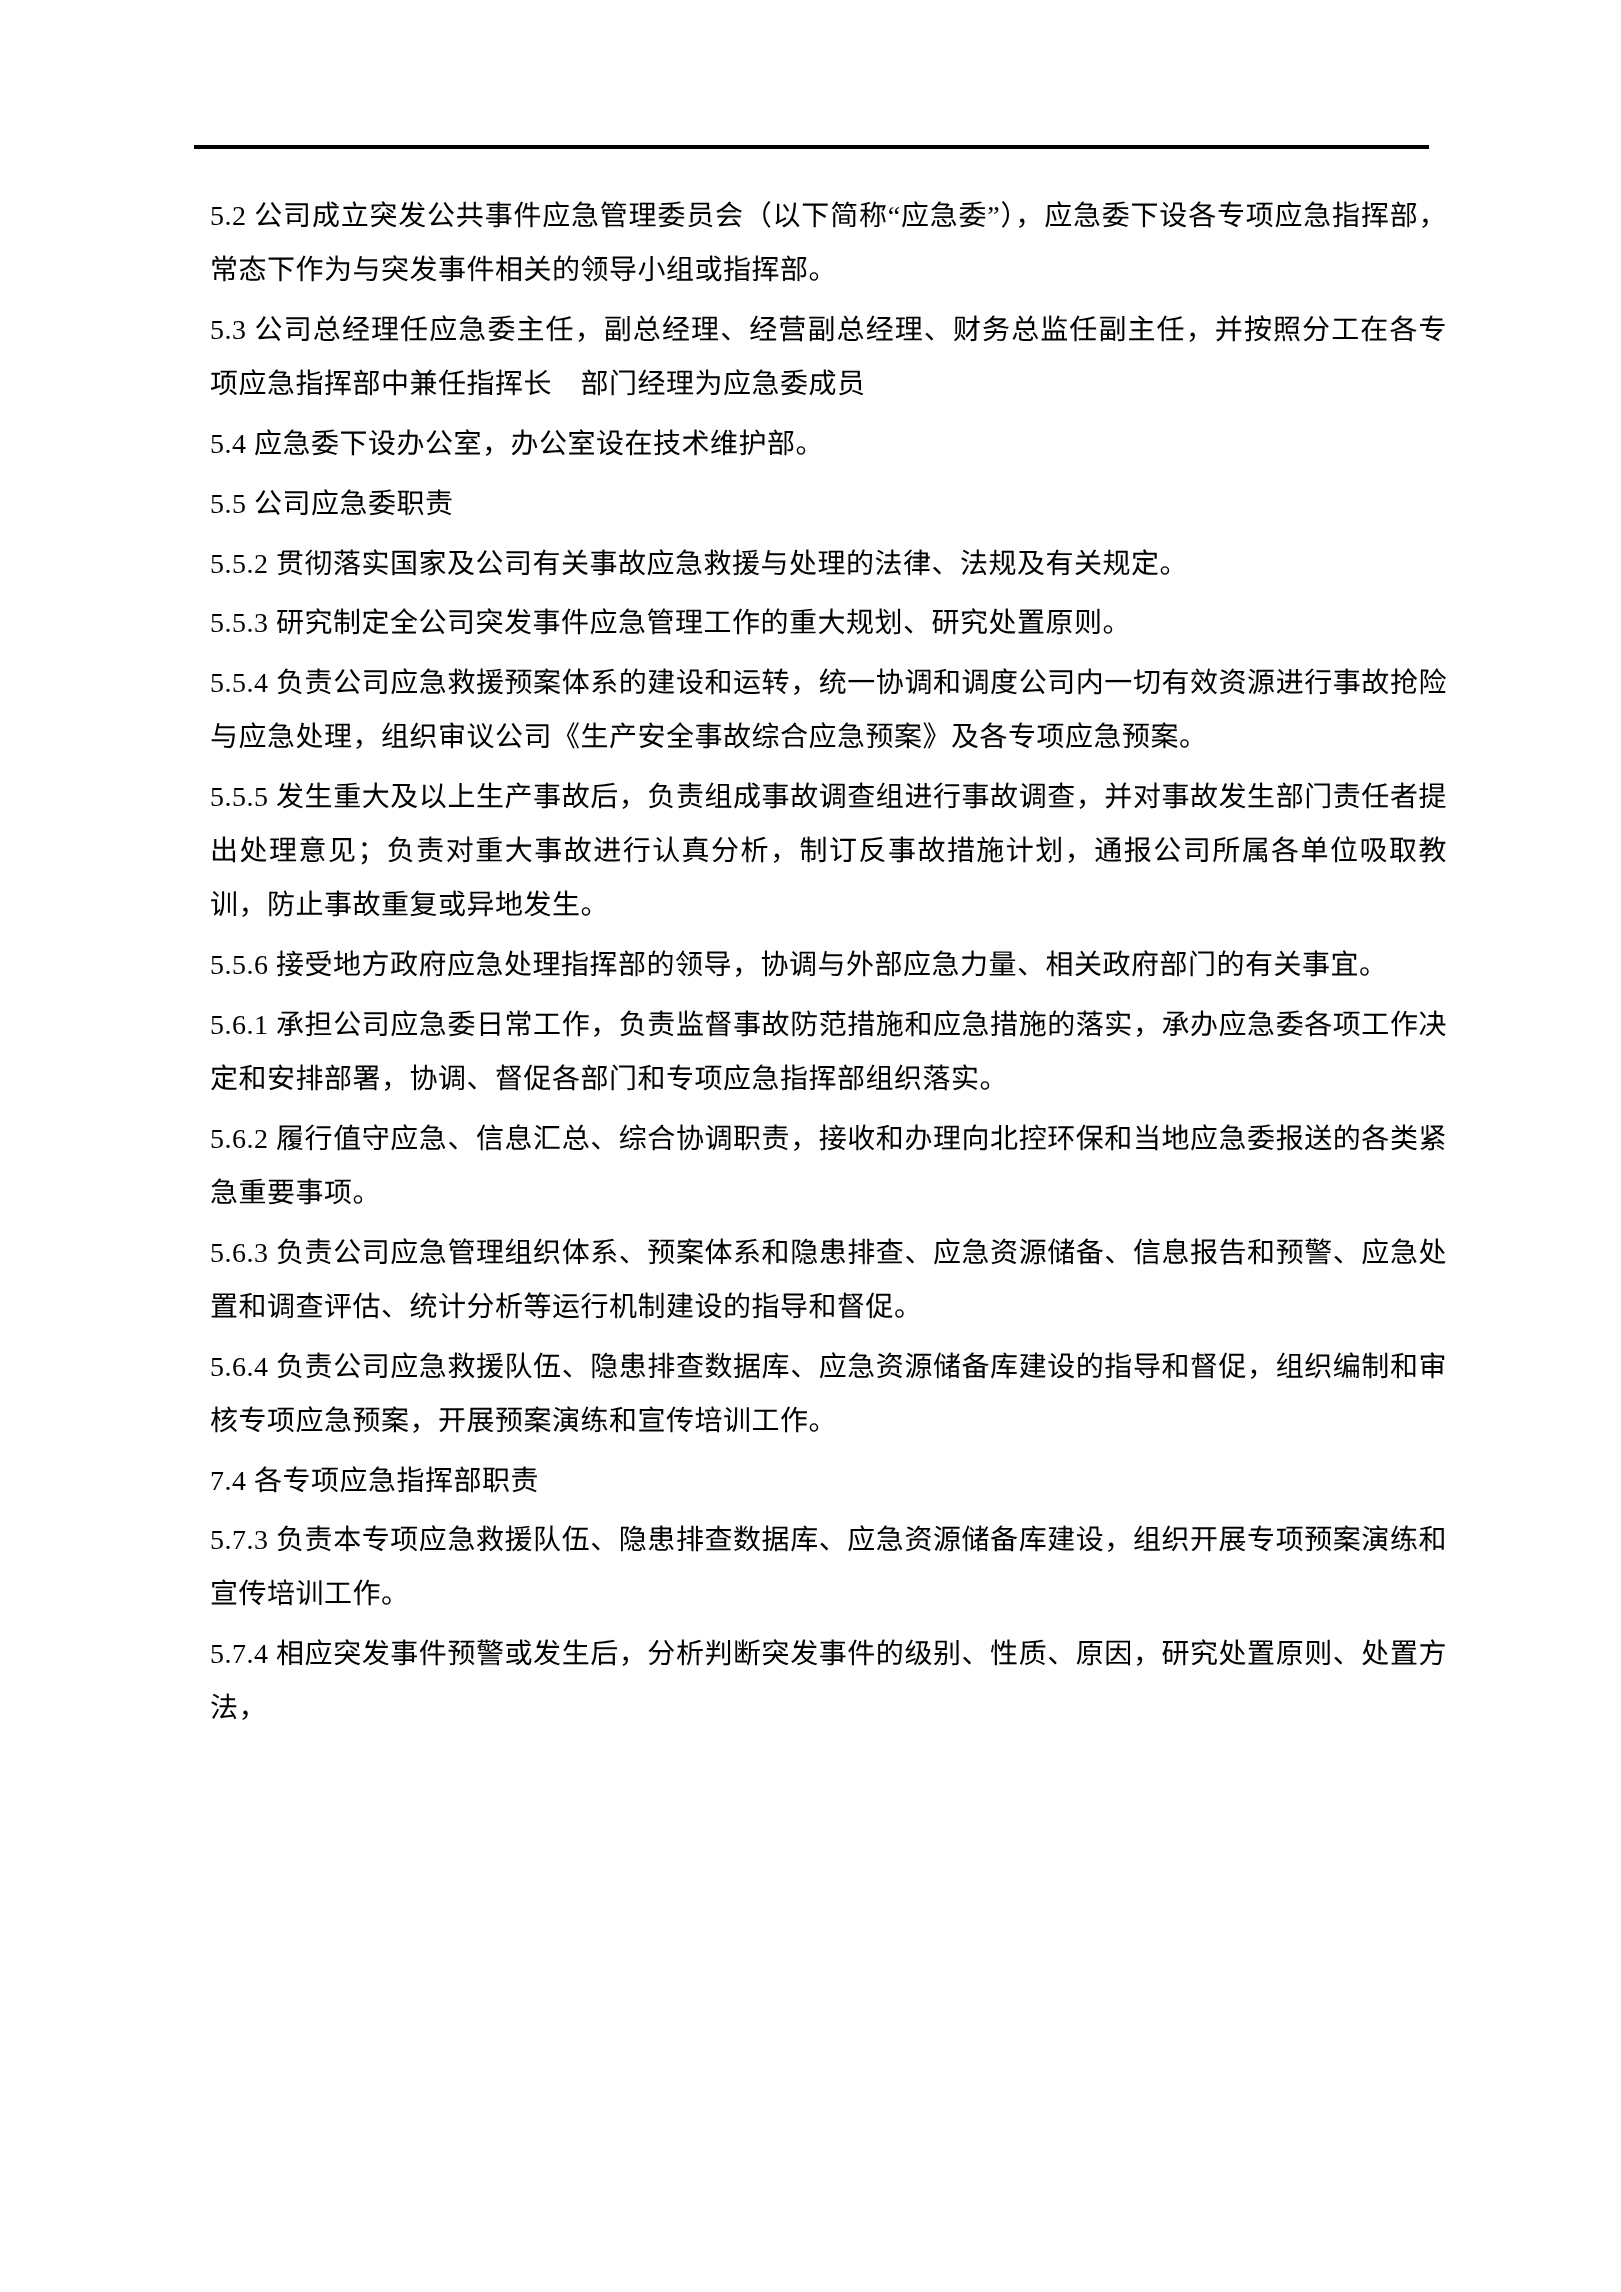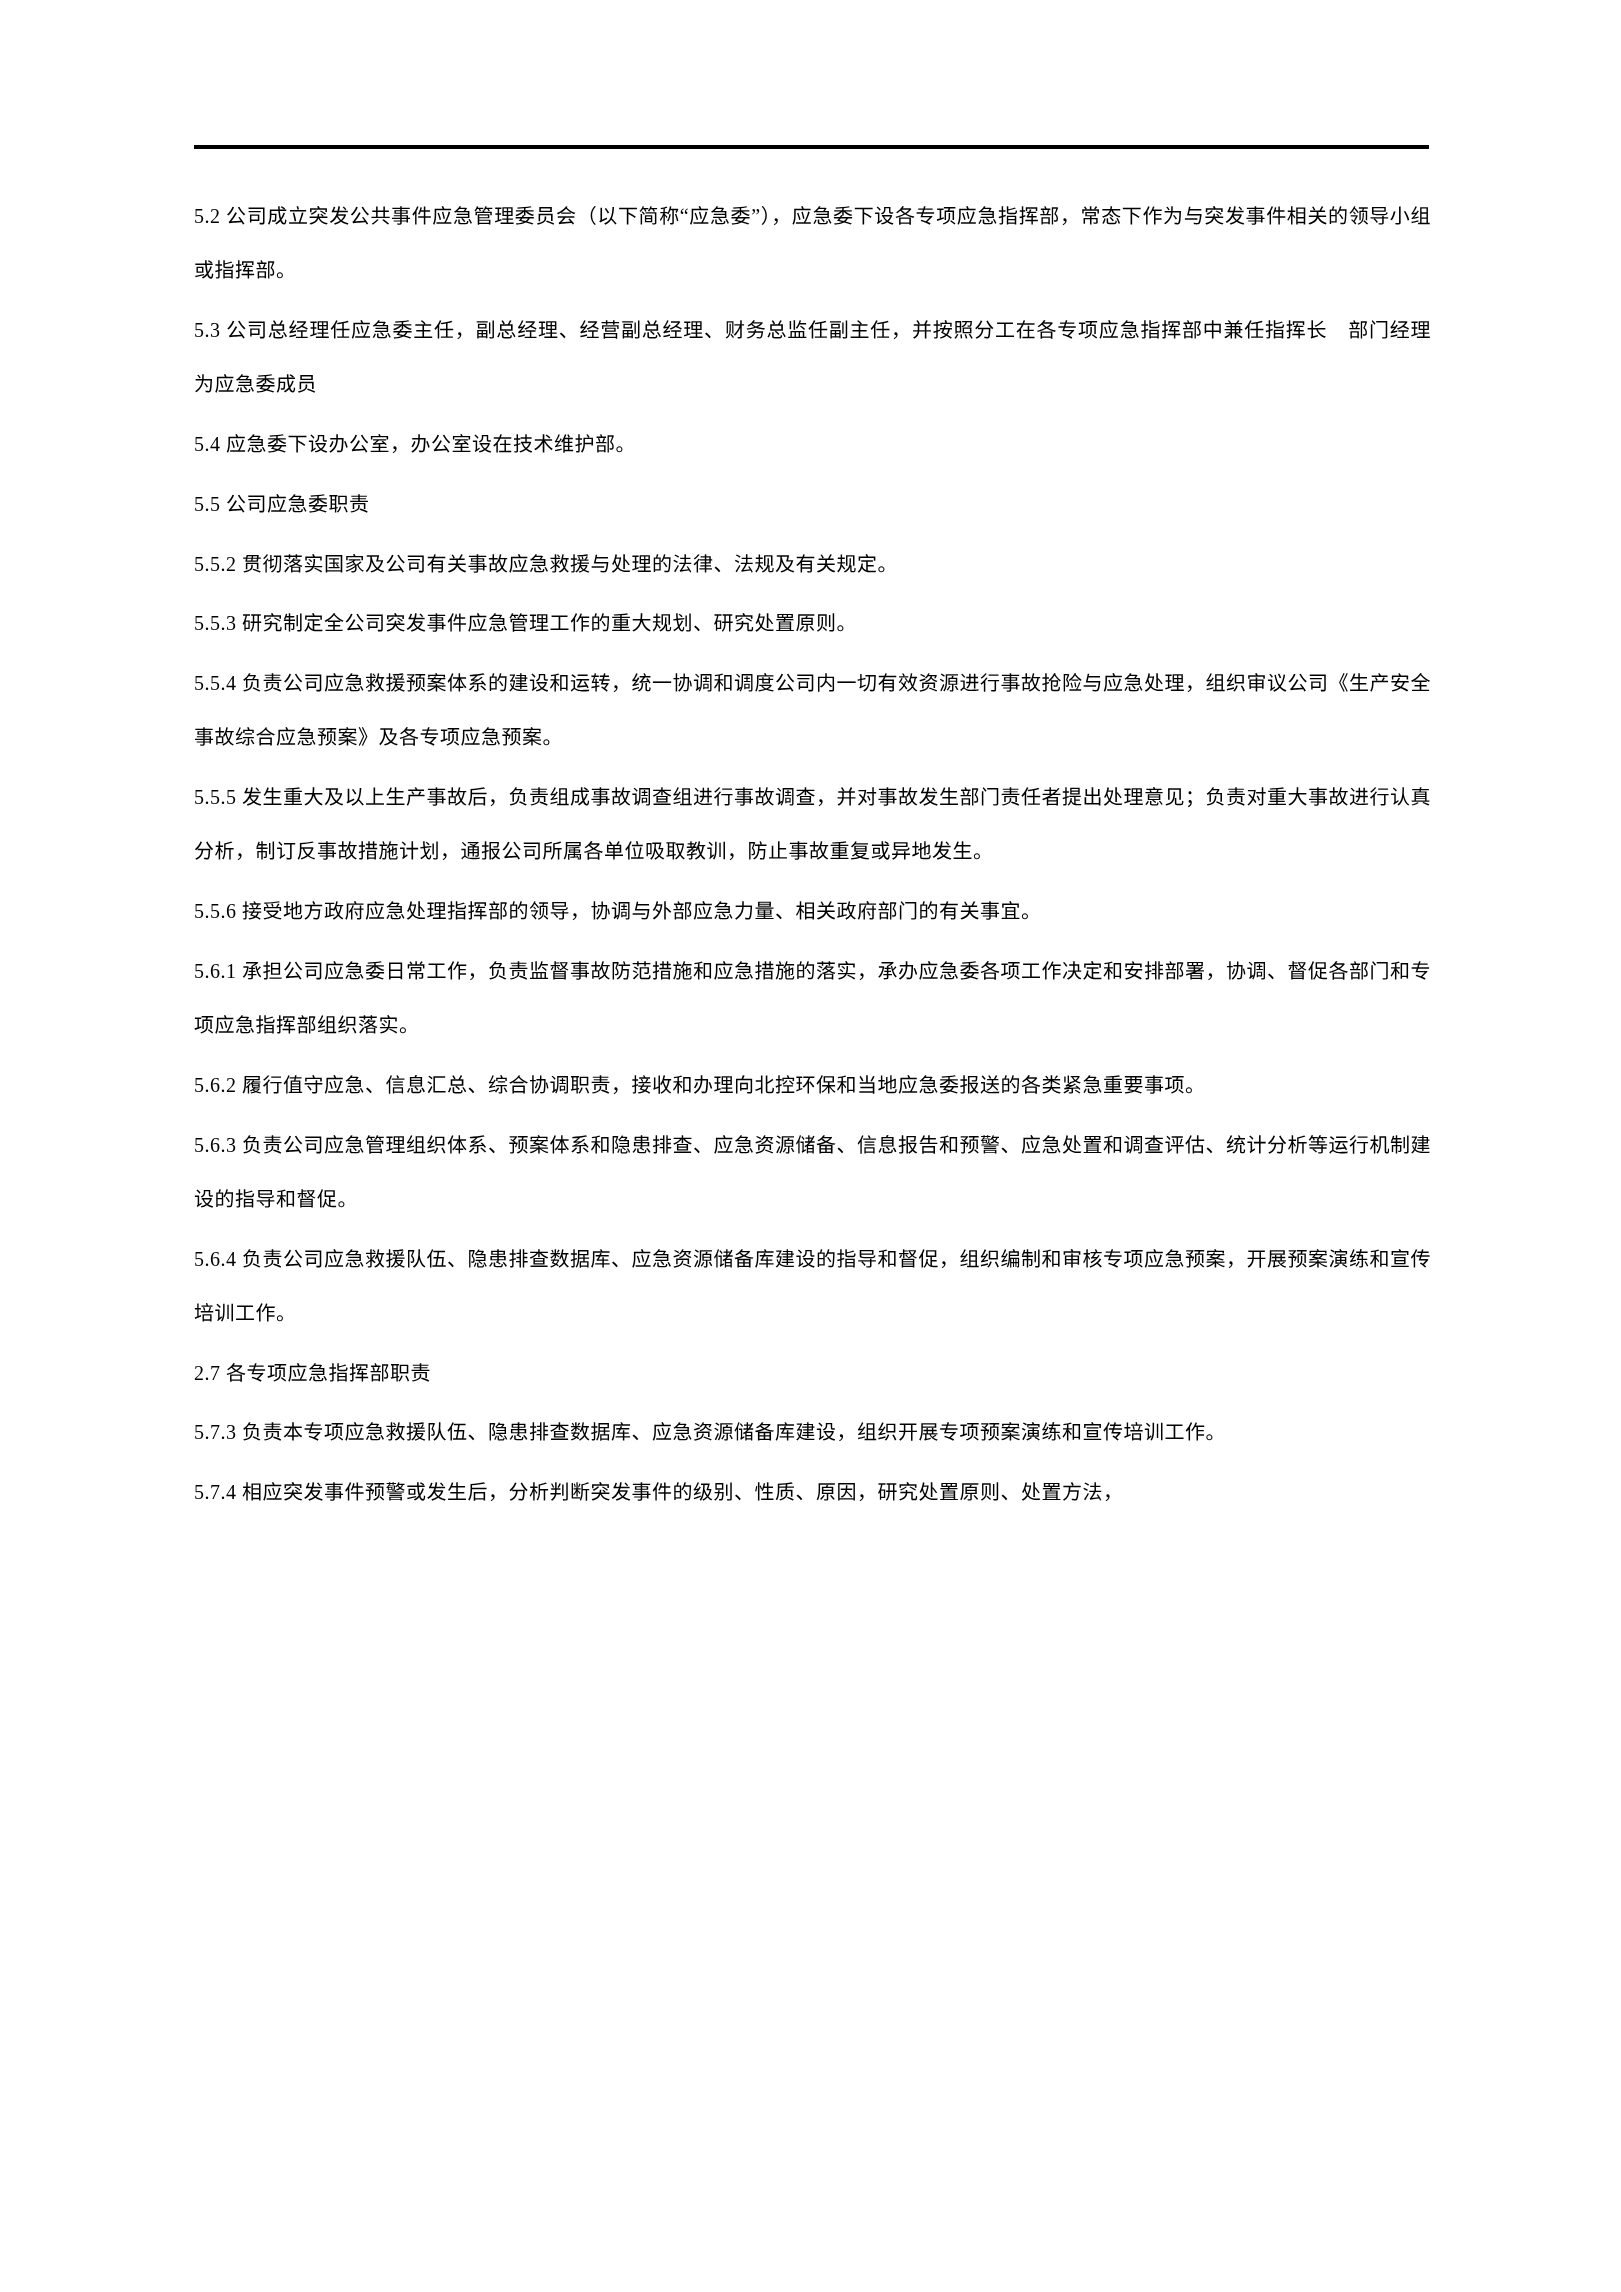--- a/index.html
+++ b/index.html
@@ -19,24 +19,24 @@
   .header-divider {
     position: absolute;
     left: 194px;
     top: 145px;
     width: 1235px;
     height: 3.9px;
     background: #000000;
   }
   .content {
     position: absolute;
-    left: 194px;
+    left: 210px;
     top: 189px;
     width: 1237px;
-    font-size: 20px;
+    font-size: 28px;
     line-height: 54px;
     text-align: justify;
     letter-spacing: 0.5px;
   }
   .content p {
     margin: 0 0 5.9px 0;
     padding: 0;
     text-align-last: left;
   }
 </style>
@@ -52,18 +52,18 @@
     <p>5.5 公司应急委职责</p>
     <p>5.5.2 贯彻落实国家及公司有关事故应急救援与处理的法律、法规及有关规定。</p>
     <p>5.5.3 研究制定全公司突发事件应急管理工作的重大规划、研究处置原则。</p>
     <p>5.5.4 负责公司应急救援预案体系的建设和运转，统一协调和调度公司内一切有效资源进行事故抢险与应急处理，组织审议公司《生产安全事故综合应急预案》及各专项应急预案。</p>
     <p>5.5.5 发生重大及以上生产事故后，负责组成事故调查组进行事故调查，并对事故发生部门责任者提出处理意见；负责对重大事故进行认真分析，制订反事故措施计划，通报公司所属各单位吸取教训，防止事故重复或异地发生。</p>
     <p>5.5.6 接受地方政府应急处理指挥部的领导，协调与外部应急力量、相关政府部门的有关事宜。</p>
     <p>5.6.1 承担公司应急委日常工作，负责监督事故防范措施和应急措施的落实，承办应急委各项工作决定和安排部署，协调、督促各部门和专项应急指挥部组织落实。</p>
     <p>5.6.2 履行值守应急、信息汇总、综合协调职责，接收和办理向北控环保和当地应急委报送的各类紧急重要事项。</p>
     <p>5.6.3 负责公司应急管理组织体系、预案体系和隐患排查、应急资源储备、信息报告和预警、应急处置和调查评估、统计分析等运行机制建设的指导和督促。</p>
     <p>5.6.4 负责公司应急救援队伍、隐患排查数据库、应急资源储备库建设的指导和督促，组织编制和审核专项应急预案，开展预案演练和宣传培训工作。</p>
-    <p>2.7 各专项应急指挥部职责</p>
+    <p>7.4 各专项应急指挥部职责</p>
     <p>5.7.3 负责本专项应急救援队伍、隐患排查数据库、应急资源储备库建设，组织开展专项预案演练和宣传培训工作。</p>
     <p>5.7.4 相应突发事件预警或发生后，分析判断突发事件的级别、性质、原因，研究处置原则、处置方法，</p>
   </div>
 </div>
 
 
 </body></html>

